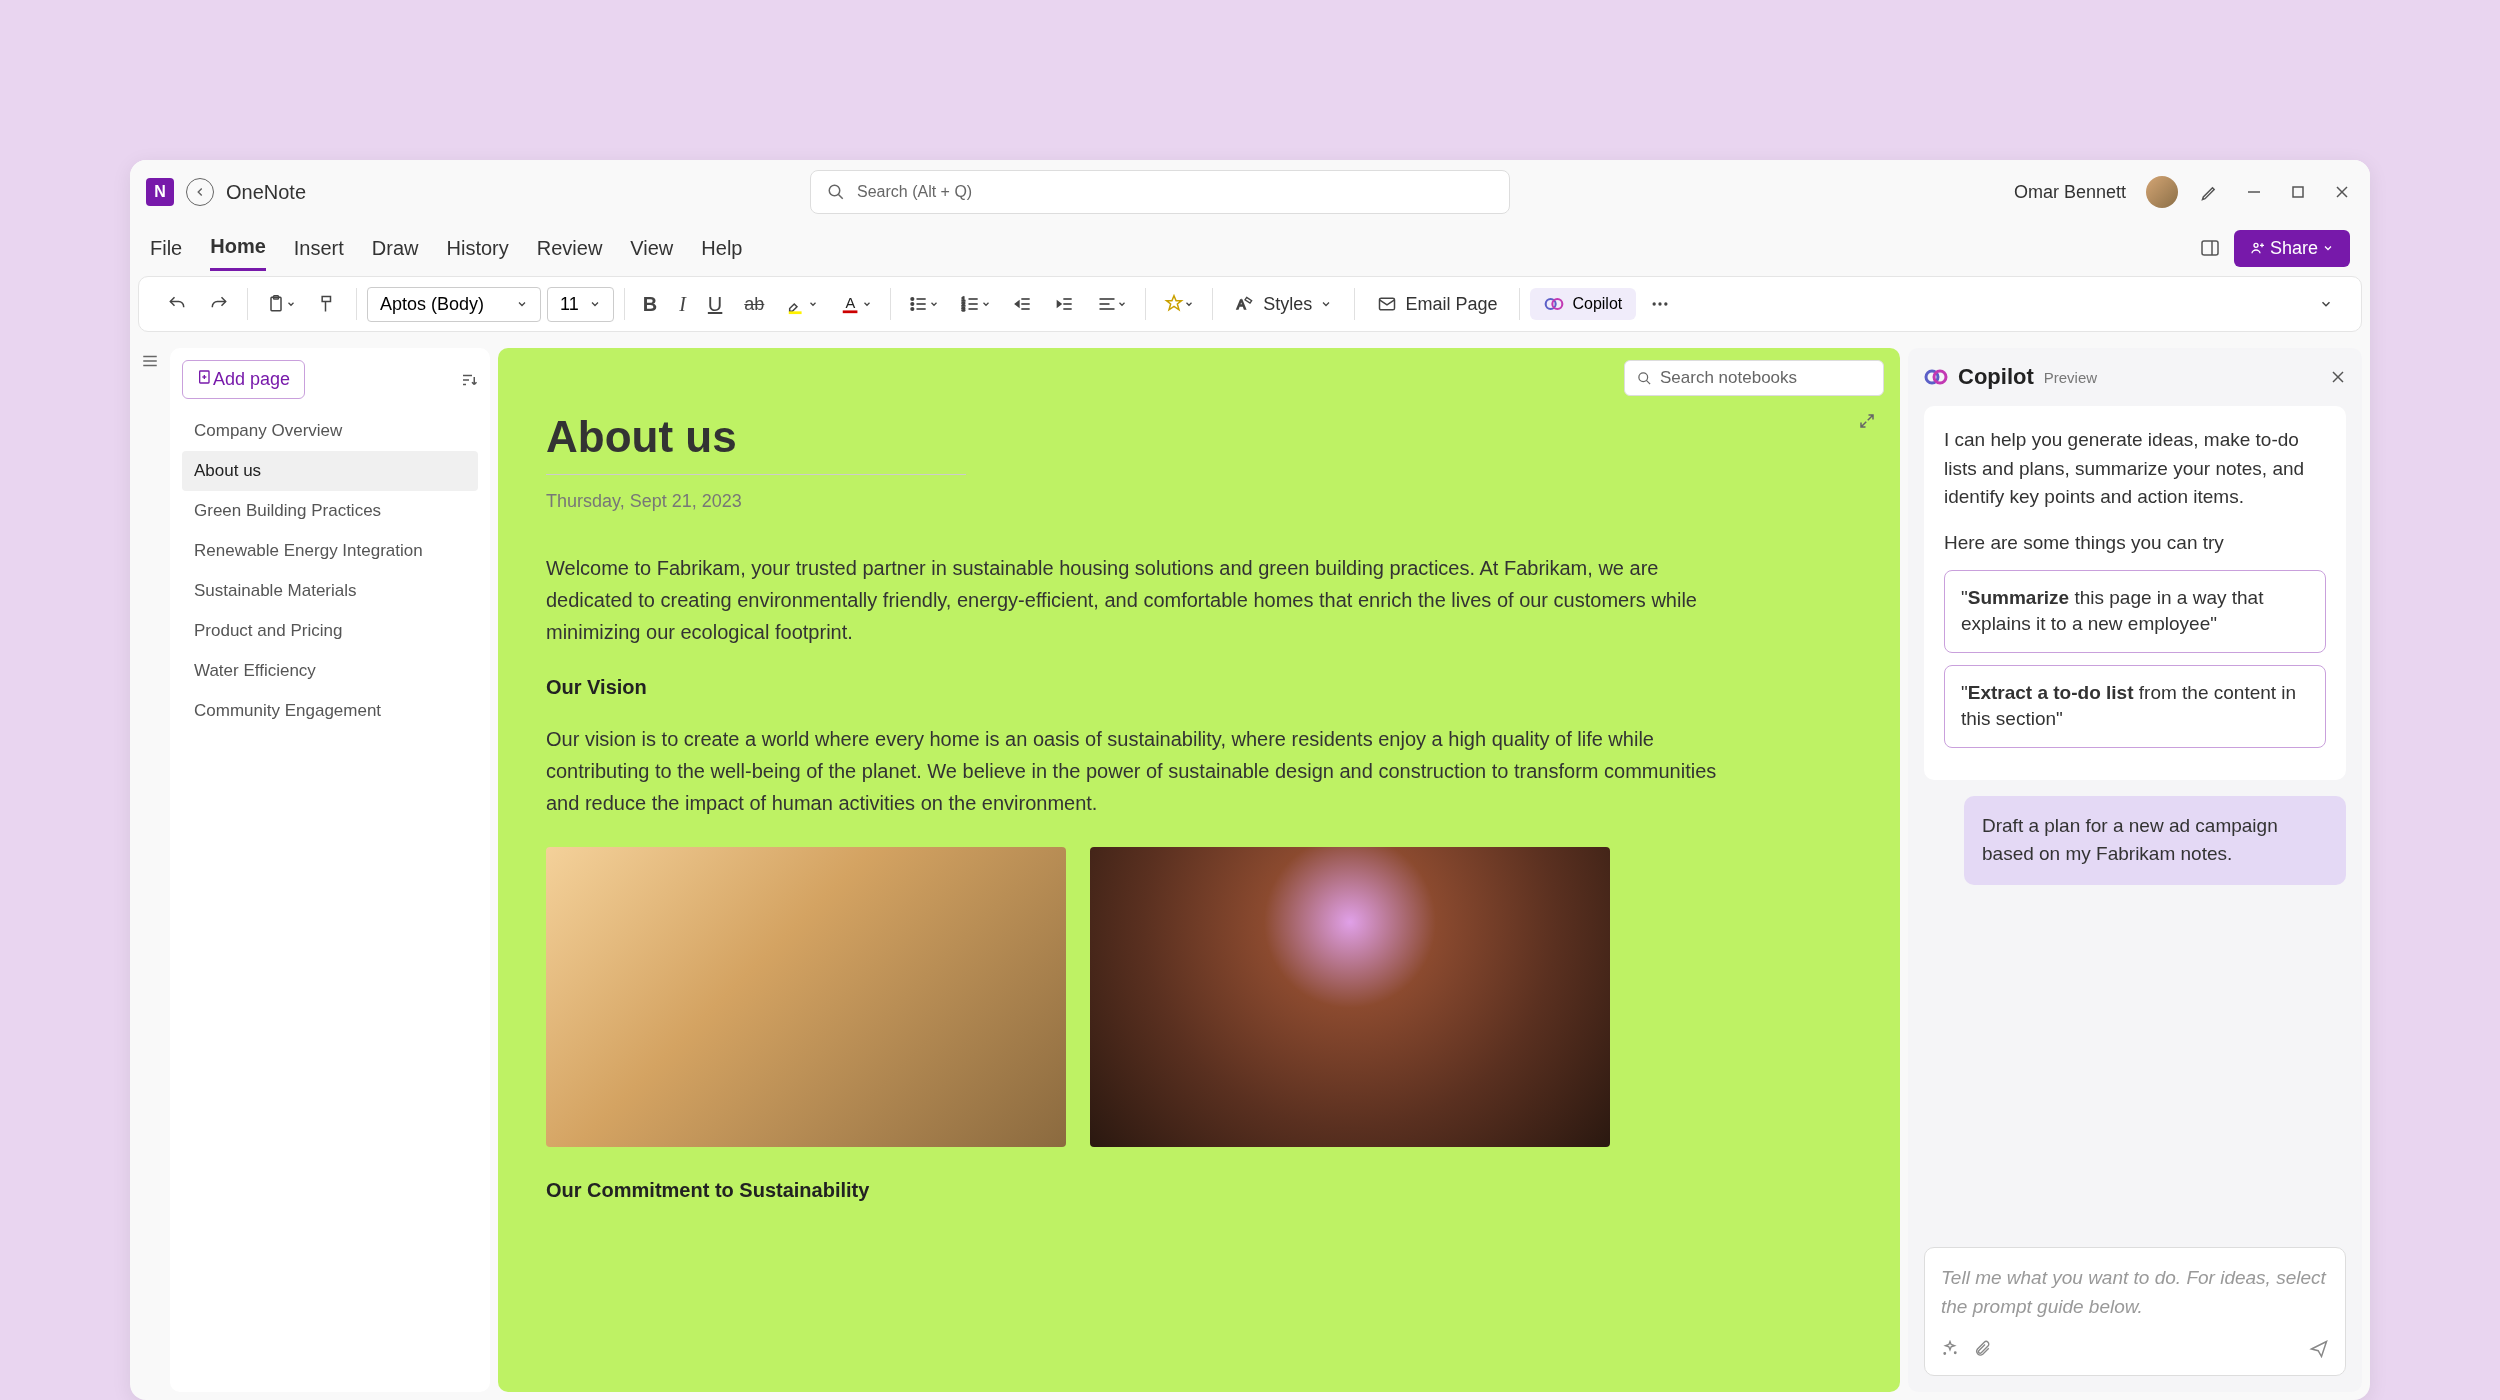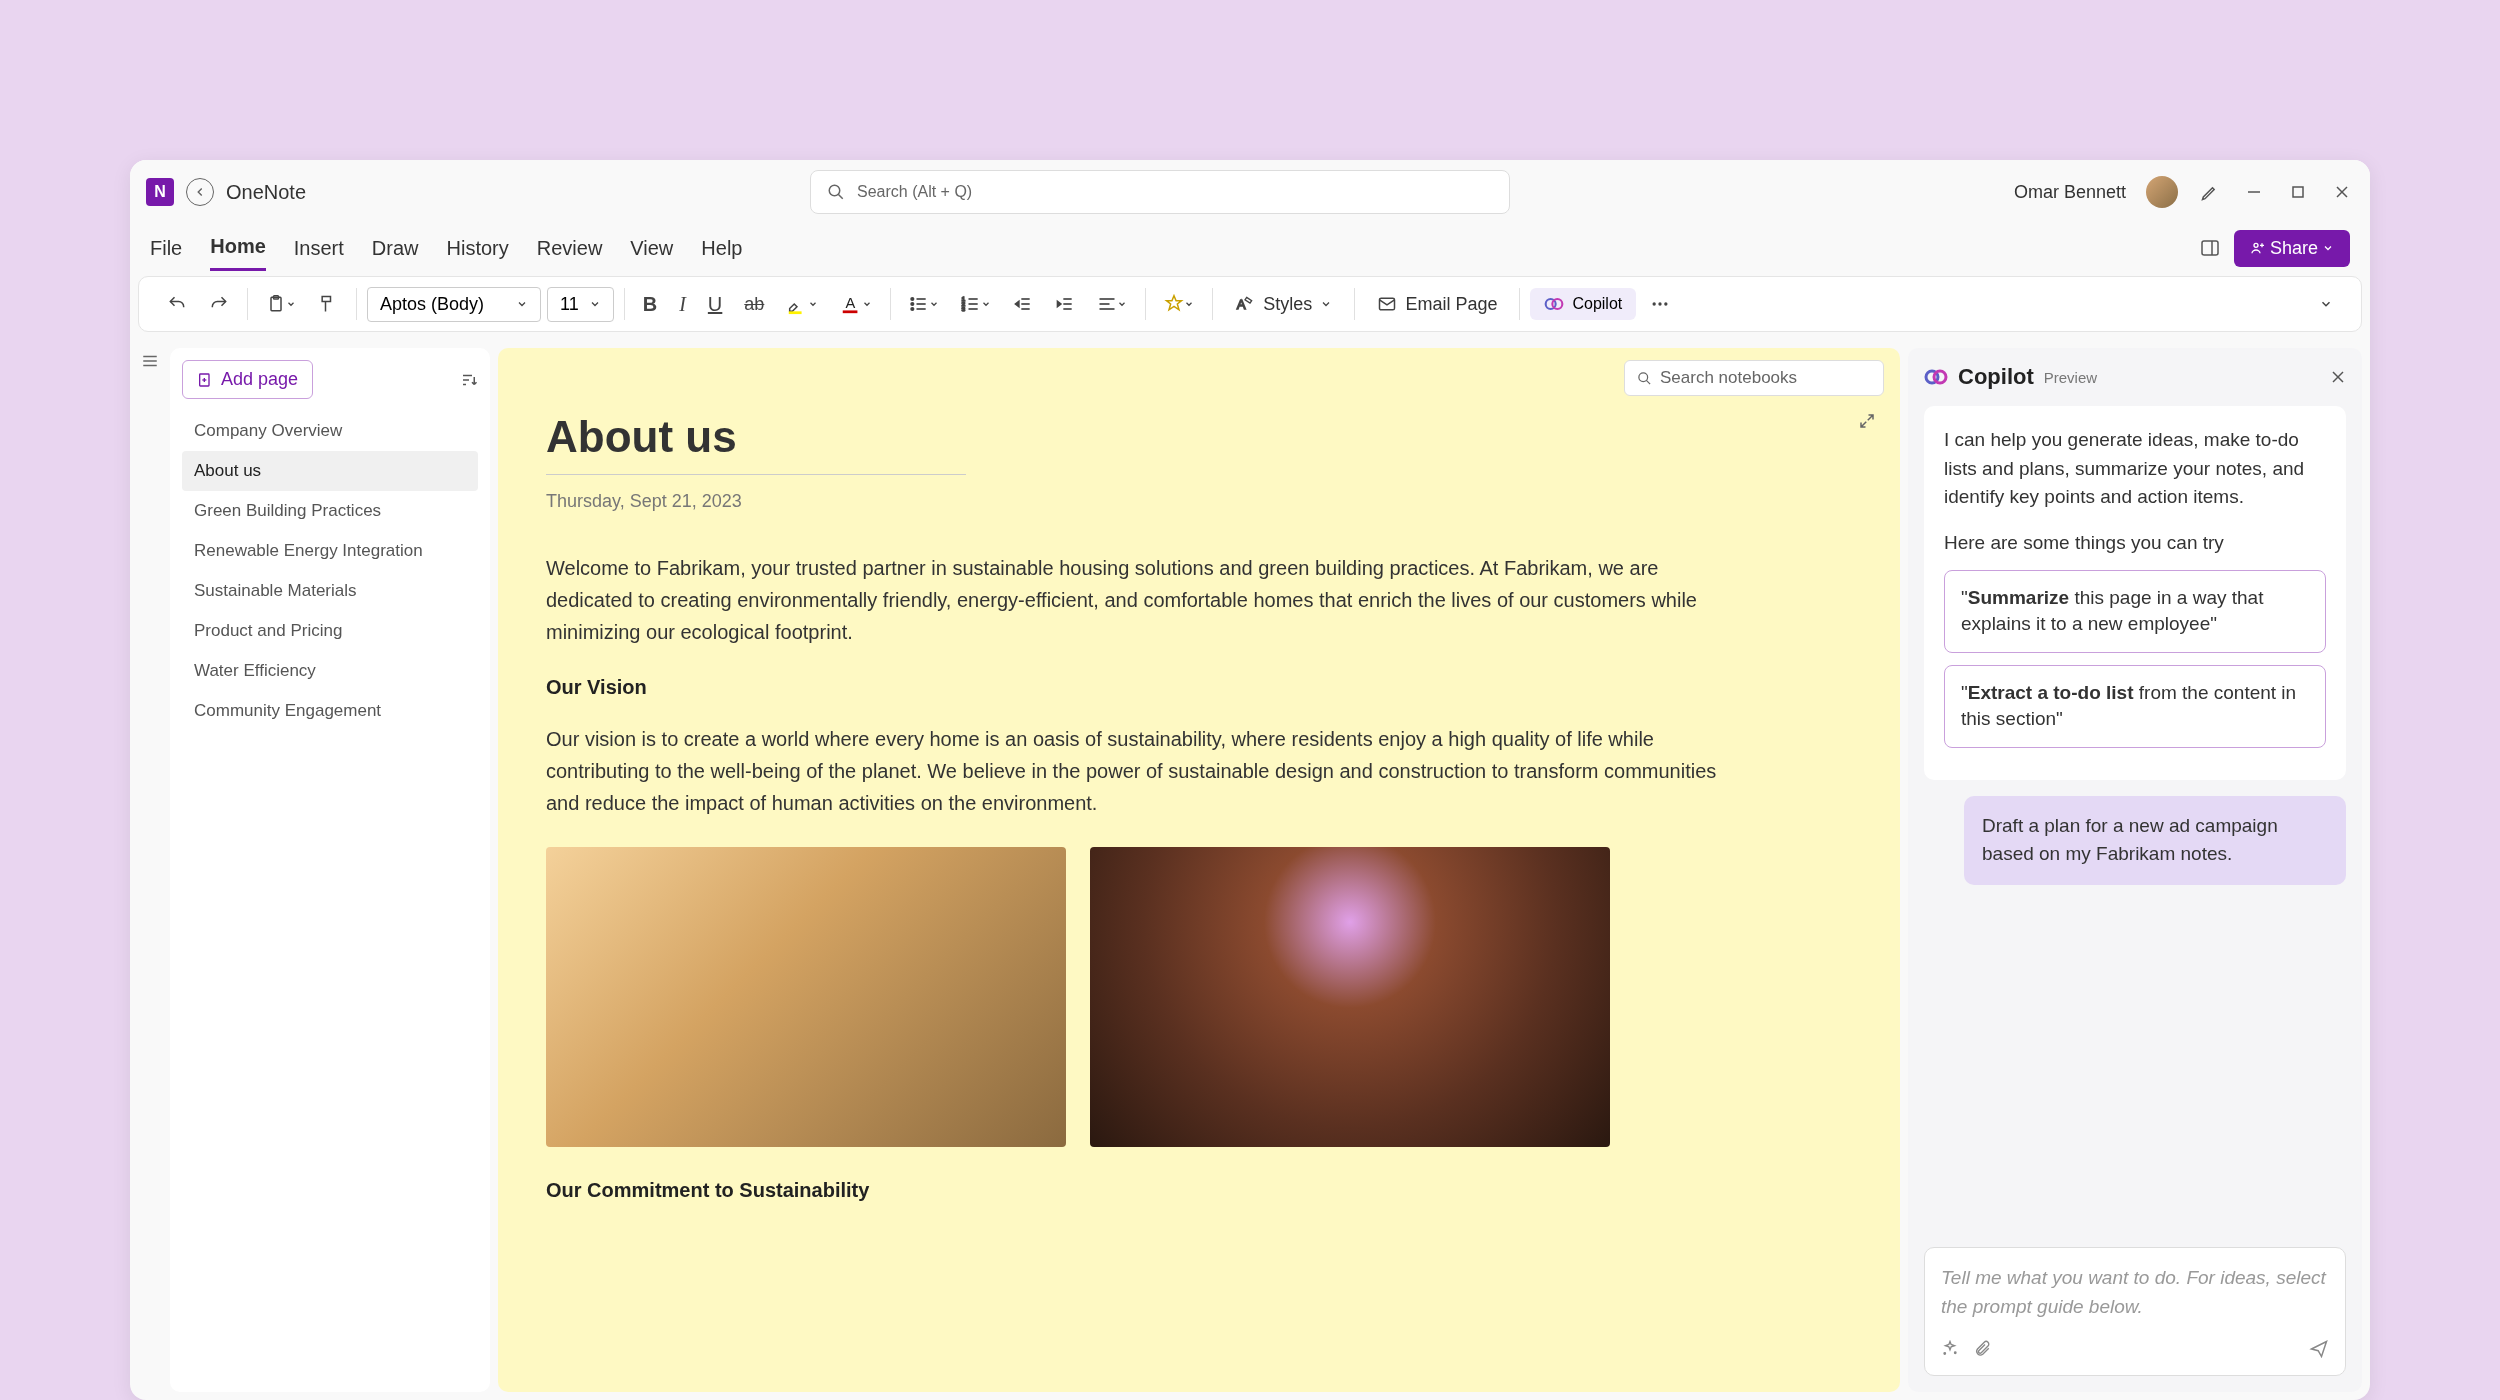--- a/index.html
+++ b/index.html
@@ -33,26 +33,26 @@
 .ribbon-labeled { display: flex; align-items: center; gap: 8px; padding: 6px 12px; cursor: pointer; font-size: 18px; color: #333; }
 .copilot-ribbon { background: #f0ecfa; border-radius: 6px; padding: 6px 14px; display: flex; align-items: center; gap: 8px; }
 
 
 .content { flex: 1; display: flex; overflow: hidden; }
 .hamburger { width: 40px; padding-top: 12px; display: flex; justify-content: center; color: #666; }
 
 
 .pagelist { width: 320px; background: #fff; border-radius: 10px; margin: 8px 4px 8px 0; padding: 12px; display: flex; flex-direction: column; }
 .pagelist-header { display: flex; align-items: center; justify-content: space-between; margin-bottom: 12px; }
-.add-page-btn { border: 1px solid #c9a0dc; color: #7719aa; padding: 8px 14px; border-radius: 6px; display: flex; align-items: center; gap: 8px; cursor: pointer; font-size: 18px; }
+.add-page-btn { border: 1px solid #c9a0dc; color: #7719aa; padding: 8px 14px; border-radius: 6px; display: flex; cursor: pointer; font-size: 18px; }
 .page-item { padding: 10px 12px; font-size: 17px; color: #555; cursor: pointer; border-radius: 4px; }
 .page-item.active { background: #f0f0f0; color: #222; }
 
 
-.pagebody { flex: 1; background: #fef9c3; border-radius: 10px; margin: 8px 4px 8px 4px; position: relative; overflow: hidden; }
+.pagebody { flex: 1; background: #bef264; border-radius: 10px; margin: 8px 4px 8px 4px; position: relative; overflow: hidden; }
 .search-notebooks { position: absolute; top: 12px; right: 16px; width: 260px; height: 36px; border: 1px solid #ddd; border-radius: 6px; display: flex; align-items: center; padding: 0 12px; gap: 8px; color: #666; font-size: 17px; background: #fff; }
 .expand-icon { position: absolute; top: 64px; right: 24px; cursor: pointer; color: #666; }
 .note-content { padding: 64px 48px 20px 48px; }
 .note-title { font-size: 44px; font-weight: 600; color: #333; margin-bottom: 12px; }
 .title-underline { width: 420px; height: 1px; background: #ccc; margin-bottom: 16px; }
 .note-date { font-size: 18px; color: #777; margin-bottom: 40px; }
 .note-para { font-size: 20px; line-height: 1.6; color: #333; margin-bottom: 28px; max-width: 1180px; }
 .note-heading { font-size: 20px; font-weight: 700; color: #222; margin-bottom: 24px; }
 .note-images { display: flex; gap: 24px; margin-bottom: 32px; }
 .note-img { width: 520px; height: 300px; border-radius: 4px; }

